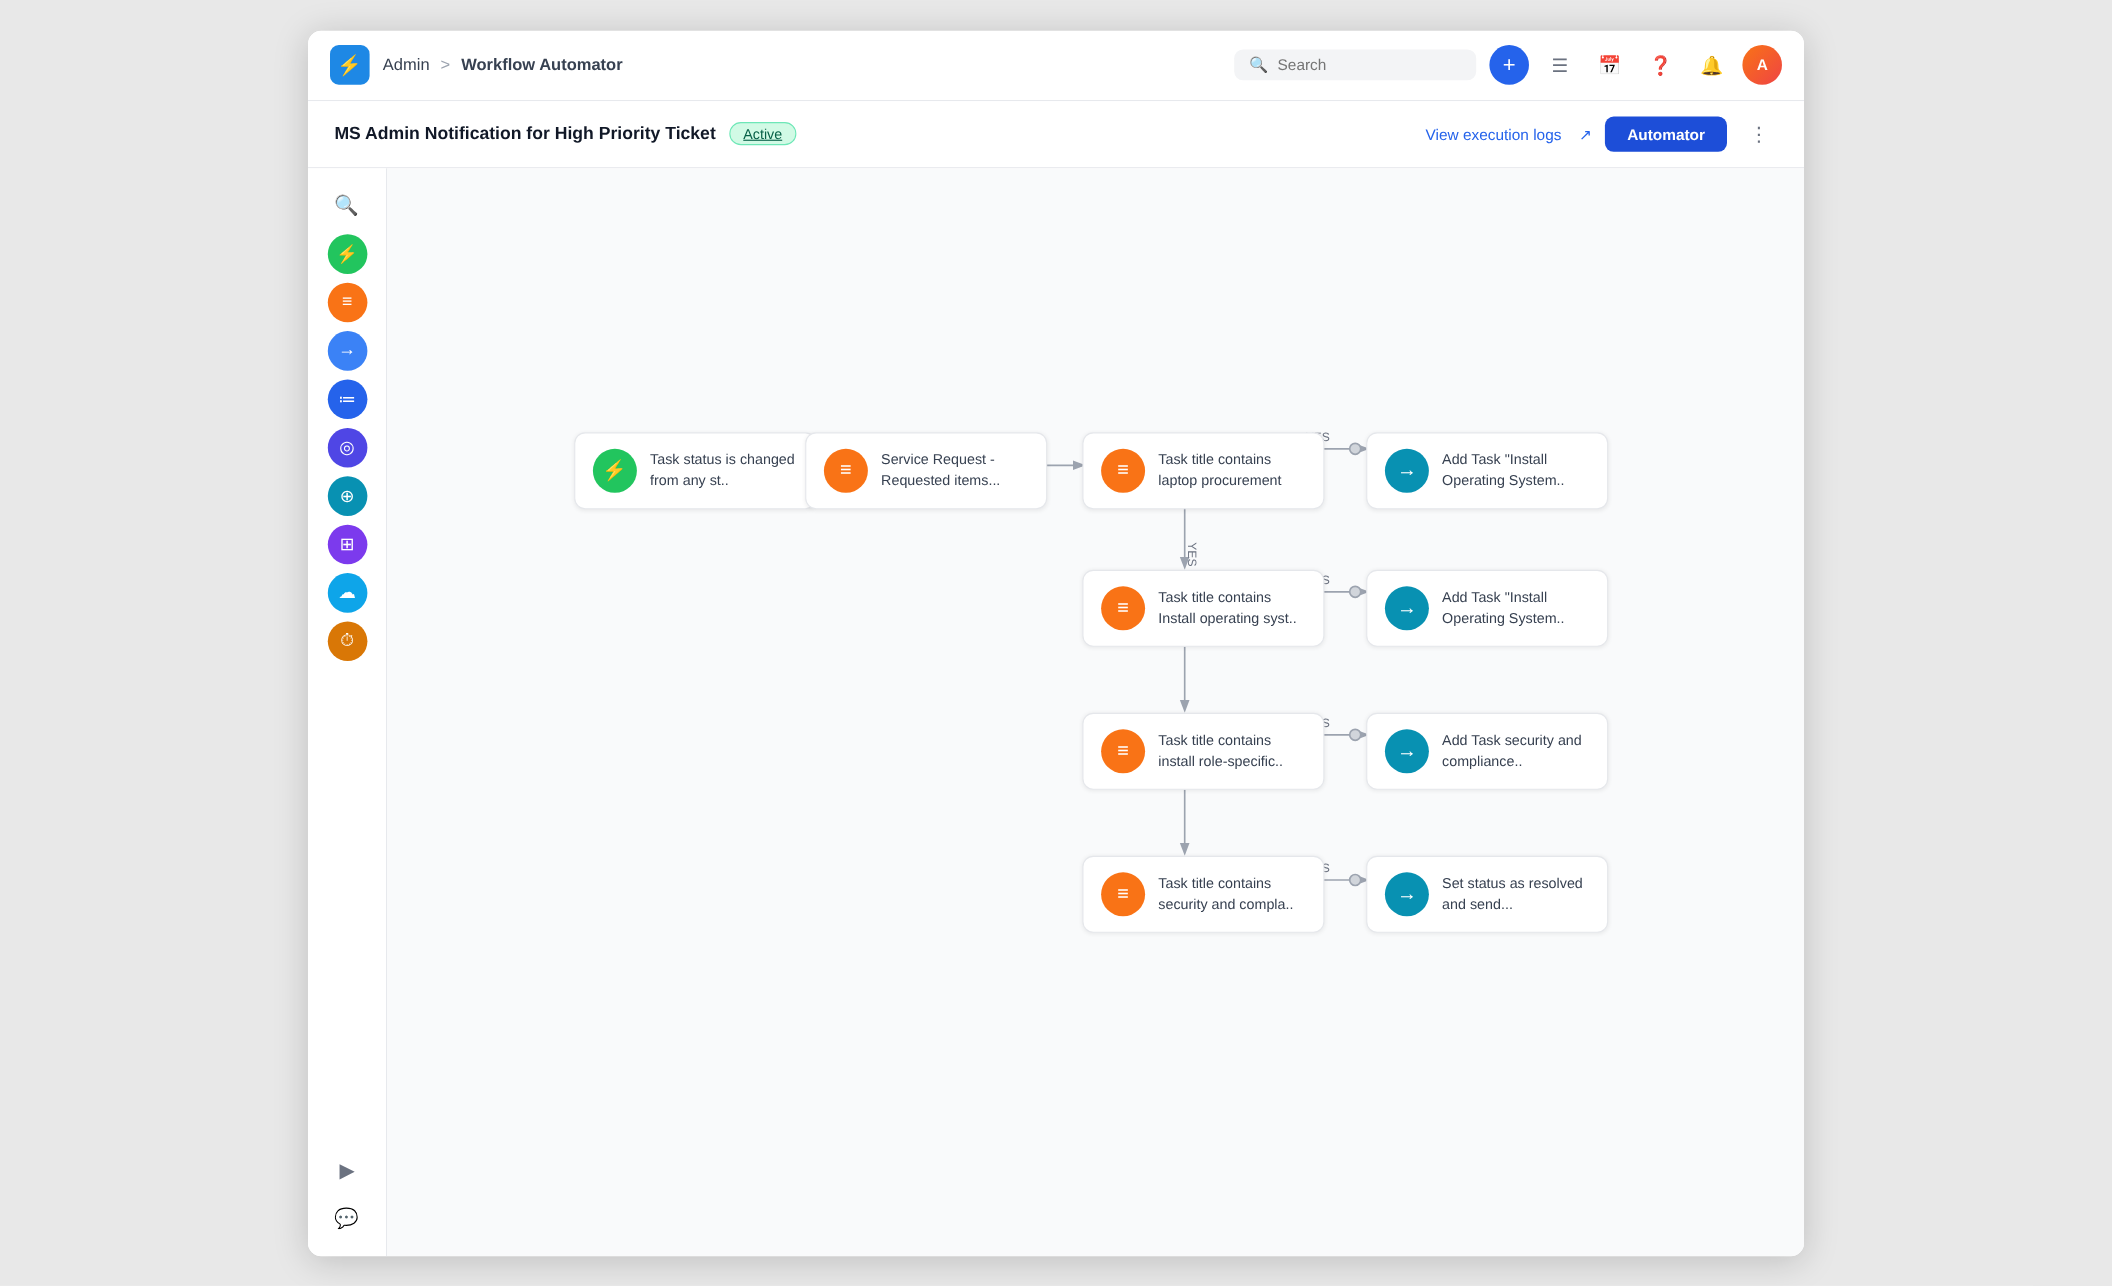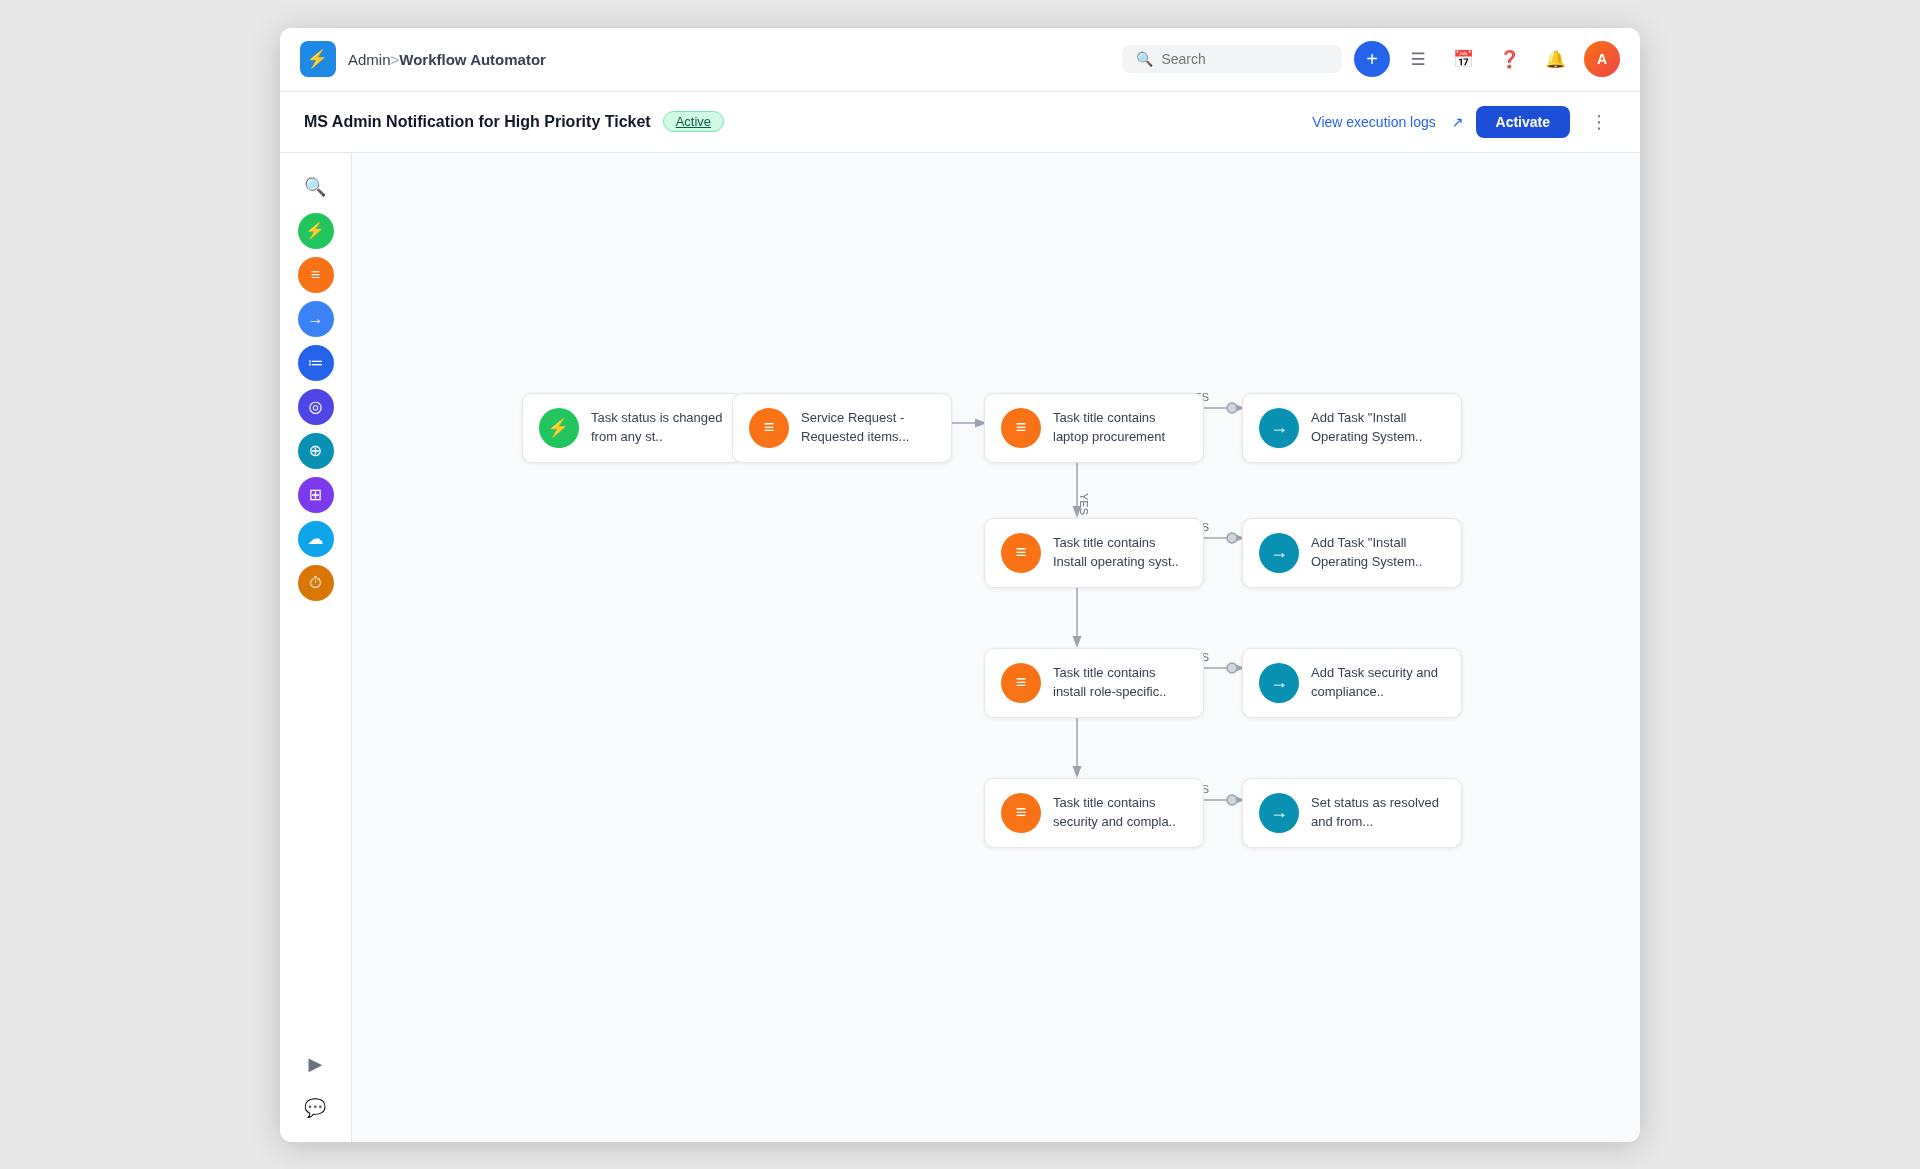--- a/index.html
+++ b/index.html
@@ -31,21 +31,21 @@
     }
     .logo-icon {
       width: 36px; height: 36px;
       background: #1e88e5;
       border-radius: 8px;
       display: flex; align-items: center; justify-content: center;
       color: #fff; font-size: 18px;
       flex-shrink: 0;
     }
     .breadcrumb {
-      display: flex; align-items: center; gap: 0;
+      display: flex; align-items: center; gap: 10px;
       font-size: 15px; color: #374151; font-weight: 500;
     }
     .breadcrumb-sep { color: #9ca3af; }
     .breadcrumb-current { color: #374151; font-weight: 600; }
     .nav-spacer { flex: 1; }
     .search-box {
       display: flex; align-items: center;
       background: #f3f4f6; border-radius: 8px;
       padding: 6px 14px; gap: 8px;
       width: 220px;
@@ -226,21 +226,21 @@
   </div>
 
   <div class="sub-header">
     <span class="workflow-title">MS Admin Notification for High Priority Ticket</span>
     <span class="status-badge">Active</span>
     <div class="sub-header-spacer"></div>
     <button class="view-logs-btn">
       <span>View execution logs</span>
       <span>↗</span>
     </button>
-    <button class="activate-btn">Activate</button>
+    <button class="activate-btn">Automator</button>
     <button class="more-btn">⋮</button>
   </div>
 
   <div class="main-content">
 
     <div class="sidebar">
       <div class="sidebar-icon search">🔍</div>
       <div class="sidebar-icon green">⚡</div>
       <div class="sidebar-icon orange">≡</div>
       <div class="sidebar-icon blue">→</div>
@@ -335,19 +335,19 @@
           <div class="node-text">Add Task security and compliance..</div>
         </div>
 
         <div class="node" style="left:572px; top:585px;">
           <div class="node-icon orange-bg">≡</div>
           <div class="node-text">Task title contains security and compla..</div>
         </div>
 
         <div class="node" style="left:830px; top:585px;">
           <div class="node-icon teal-bg">→</div>
-          <div class="node-text">Set status as resolved and from...</div>
+          <div class="node-text">Set status as resolved and send...</div>
         </div>
 
       </div>
     </div>
   </div>
 </div>
 
 </body></html>

